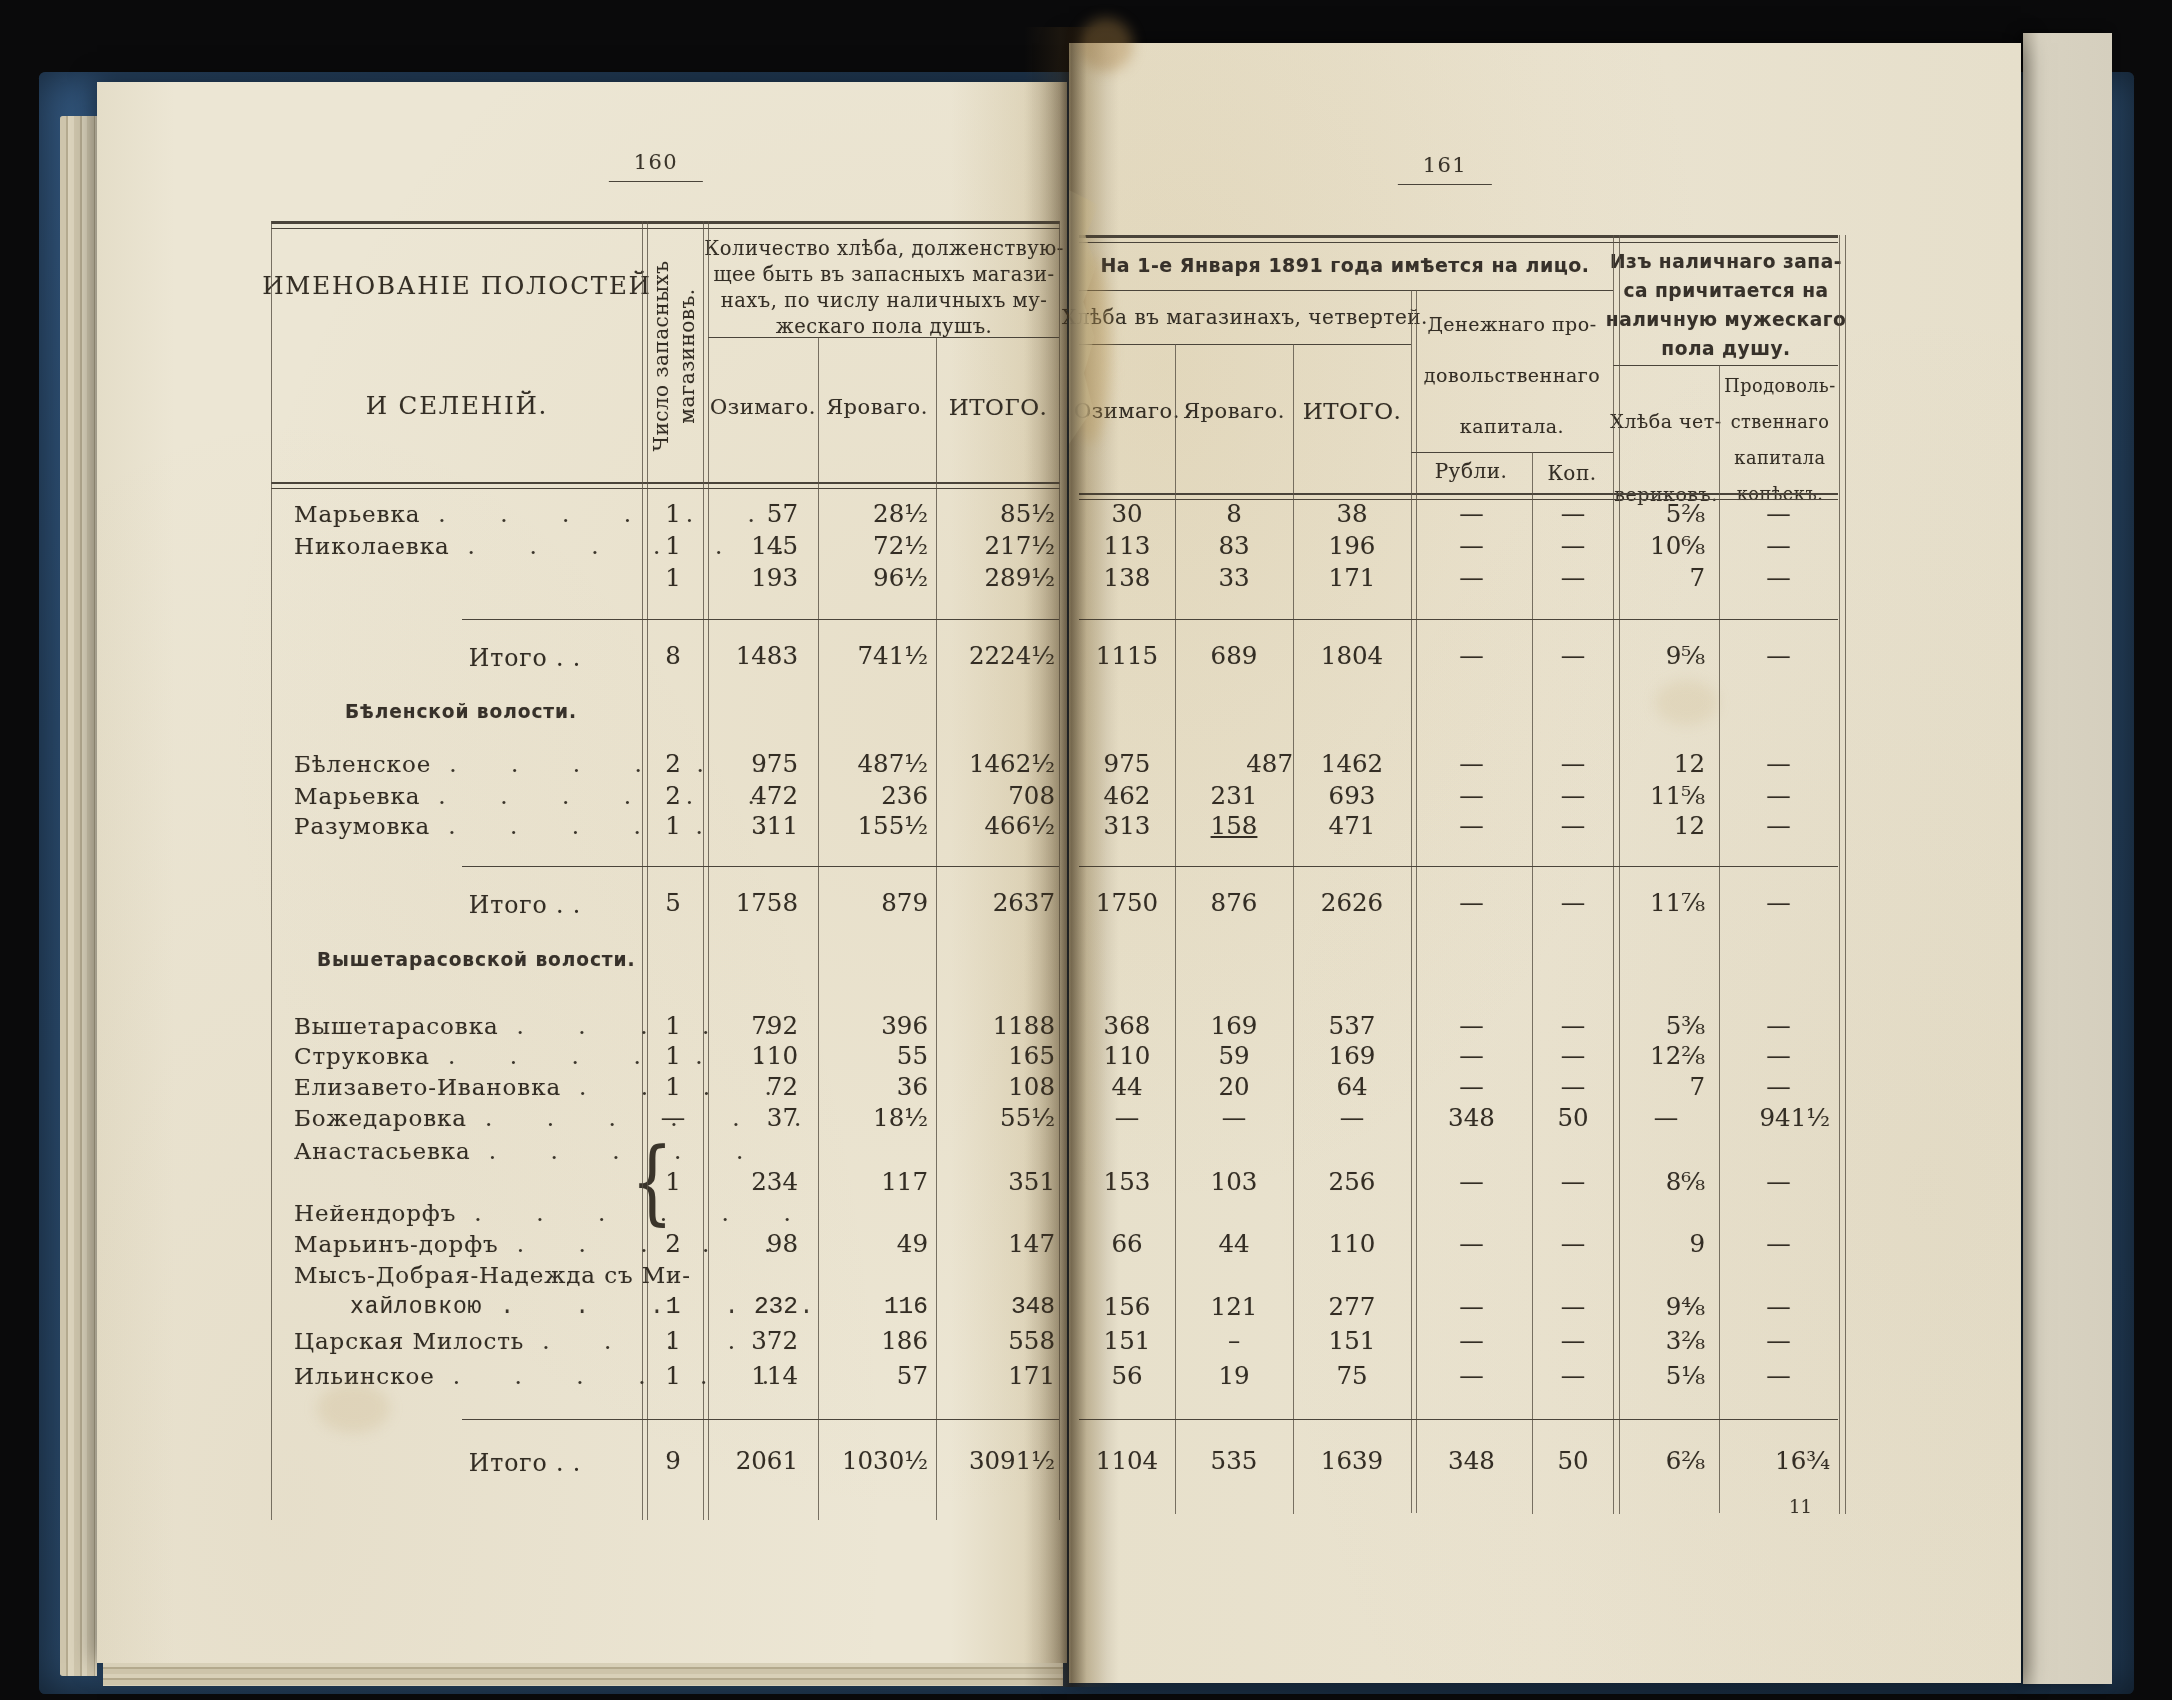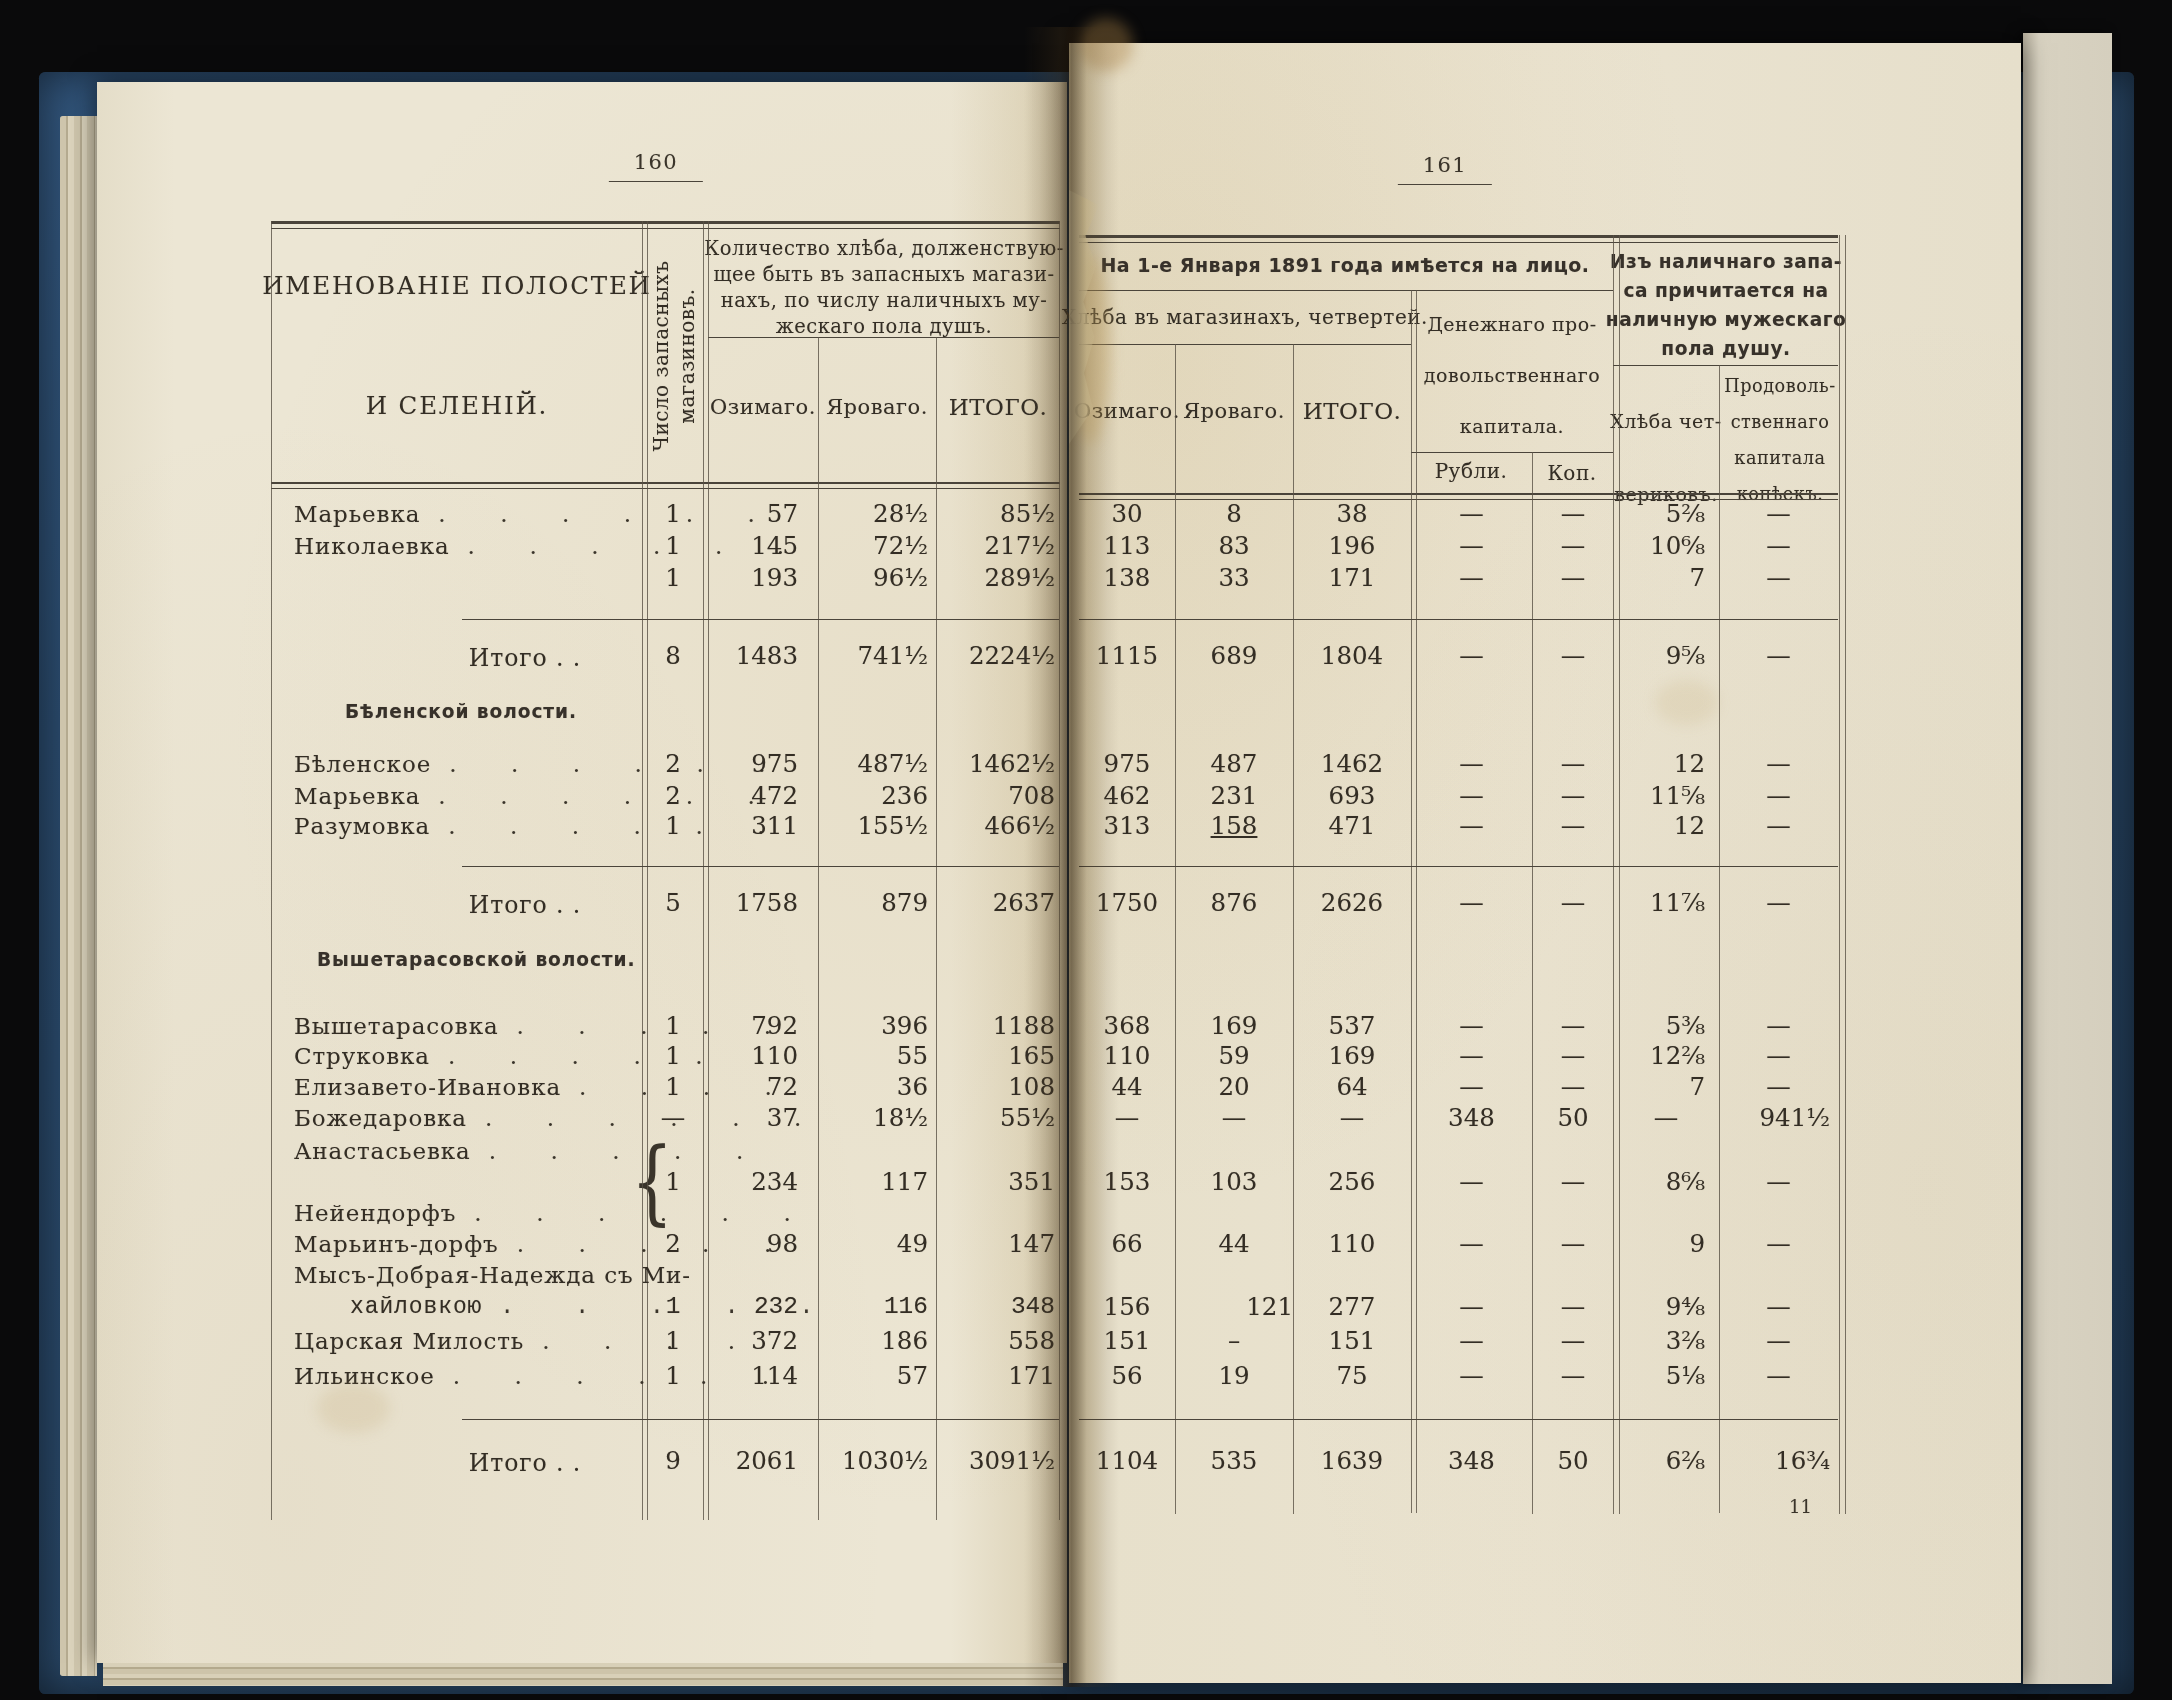--- a/index.html
+++ b/index.html
@@ -251,21 +251,21 @@
 <div class="section-title txt" style="left: 345px; top: 701px;">Бѣленской волости.</div>
 <div class="row" style="left: 271px; top: 746px; width: 788px; height: 36px; line-height: 36px;">
     <span class="name txt">Бѣленское<span class="dots">. . . . . .</span></span>
     <span class="cell txt ctr" style="left: 372px; width: 60px;">2</span>
     <span class="cell txt rt" style="left: 433px; width: 94px;">975</span>
     <span class="cell txt rt" style="left: 547px; width: 110px;">487¹⁄₂</span>
     <span class="cell txt rt" style="left: 666px; width: 118px;">1462¹⁄₂</span>
   </div>
 <div class="row" style="left: 1079px; top: 746px; width: 759px; height: 36px; line-height: 36px;">
     <span class="cell txt ctr" style="left: 0px; width: 96px;">975</span>
-    <span class="cell txt ctr" style="left: 96px; width: 118px;">487</span>
+    <span class="cell txt ctr" style="left: 96px; width: 118px; text-align: right;">487</span>
     <span class="cell txt ctr" style="left: 214px; width: 118px;">1462</span>
     <span class="cell txt ctr" style="left: 332px; width: 121px;">—</span>
     <span class="cell txt ctr" style="left: 453px; width: 82px;">—</span>
     <span class="cell txt rt" style="left: 534px; width: 92px;">12</span>
     <span class="cell txt ctr" style="left: 640px; width: 119px;">—</span>
   </div>
 <div class="row" style="left: 271px; top: 778px; width: 788px; height: 36px; line-height: 36px;">
     <span class="name txt">Марьевка<span class="dots">. . . . . .</span></span>
     <span class="cell txt ctr" style="left: 372px; width: 60px;">2</span>
     <span class="cell txt rt" style="left: 433px; width: 94px;">472</span>
@@ -420,21 +420,21 @@
   </div>
 <div class="row" style="left: 271px; top: 1289px; width: 788px; height: 36px; line-height: 36px; font-family: Liberation Mono, monospace;">
     <span class="name txt" style="left: 79px;">хайловкою<span class="dots">. . . . .</span></span>
     <span class="cell txt ctr" style="left: 372px; width: 60px;">1</span>
     <span class="cell txt rt" style="left: 433px; width: 94px;">232</span>
     <span class="cell txt rt" style="left: 547px; width: 110px;">116</span>
     <span class="cell txt rt" style="left: 666px; width: 118px;">348</span>
   </div>
 <div class="row" style="left: 1079px; top: 1289px; width: 759px; height: 36px; line-height: 36px;">
     <span class="cell txt ctr" style="left: 0px; width: 96px;">156</span>
-    <span class="cell txt ctr" style="left: 96px; width: 118px; text-align: right;">121</span>
+    <span class="cell txt ctr" style="left: 96px; width: 118px;">121</span>
     <span class="cell txt ctr" style="left: 214px; width: 118px;">277</span>
     <span class="cell txt ctr" style="left: 332px; width: 121px;">—</span>
     <span class="cell txt ctr" style="left: 453px; width: 82px;">—</span>
     <span class="cell txt rt" style="left: 534px; width: 92px;">9⁴⁄₈</span>
     <span class="cell txt ctr" style="left: 640px; width: 119px;">—</span>
   </div>
 <div class="row" style="left: 271px; top: 1323px; width: 788px; height: 36px; line-height: 36px;">
     <span class="name txt">Царская Милость<span class="dots">. . . .</span></span>
     <span class="cell txt ctr" style="left: 372px; width: 60px;">1</span>
     <span class="cell txt rt" style="left: 433px; width: 94px;">372</span>

